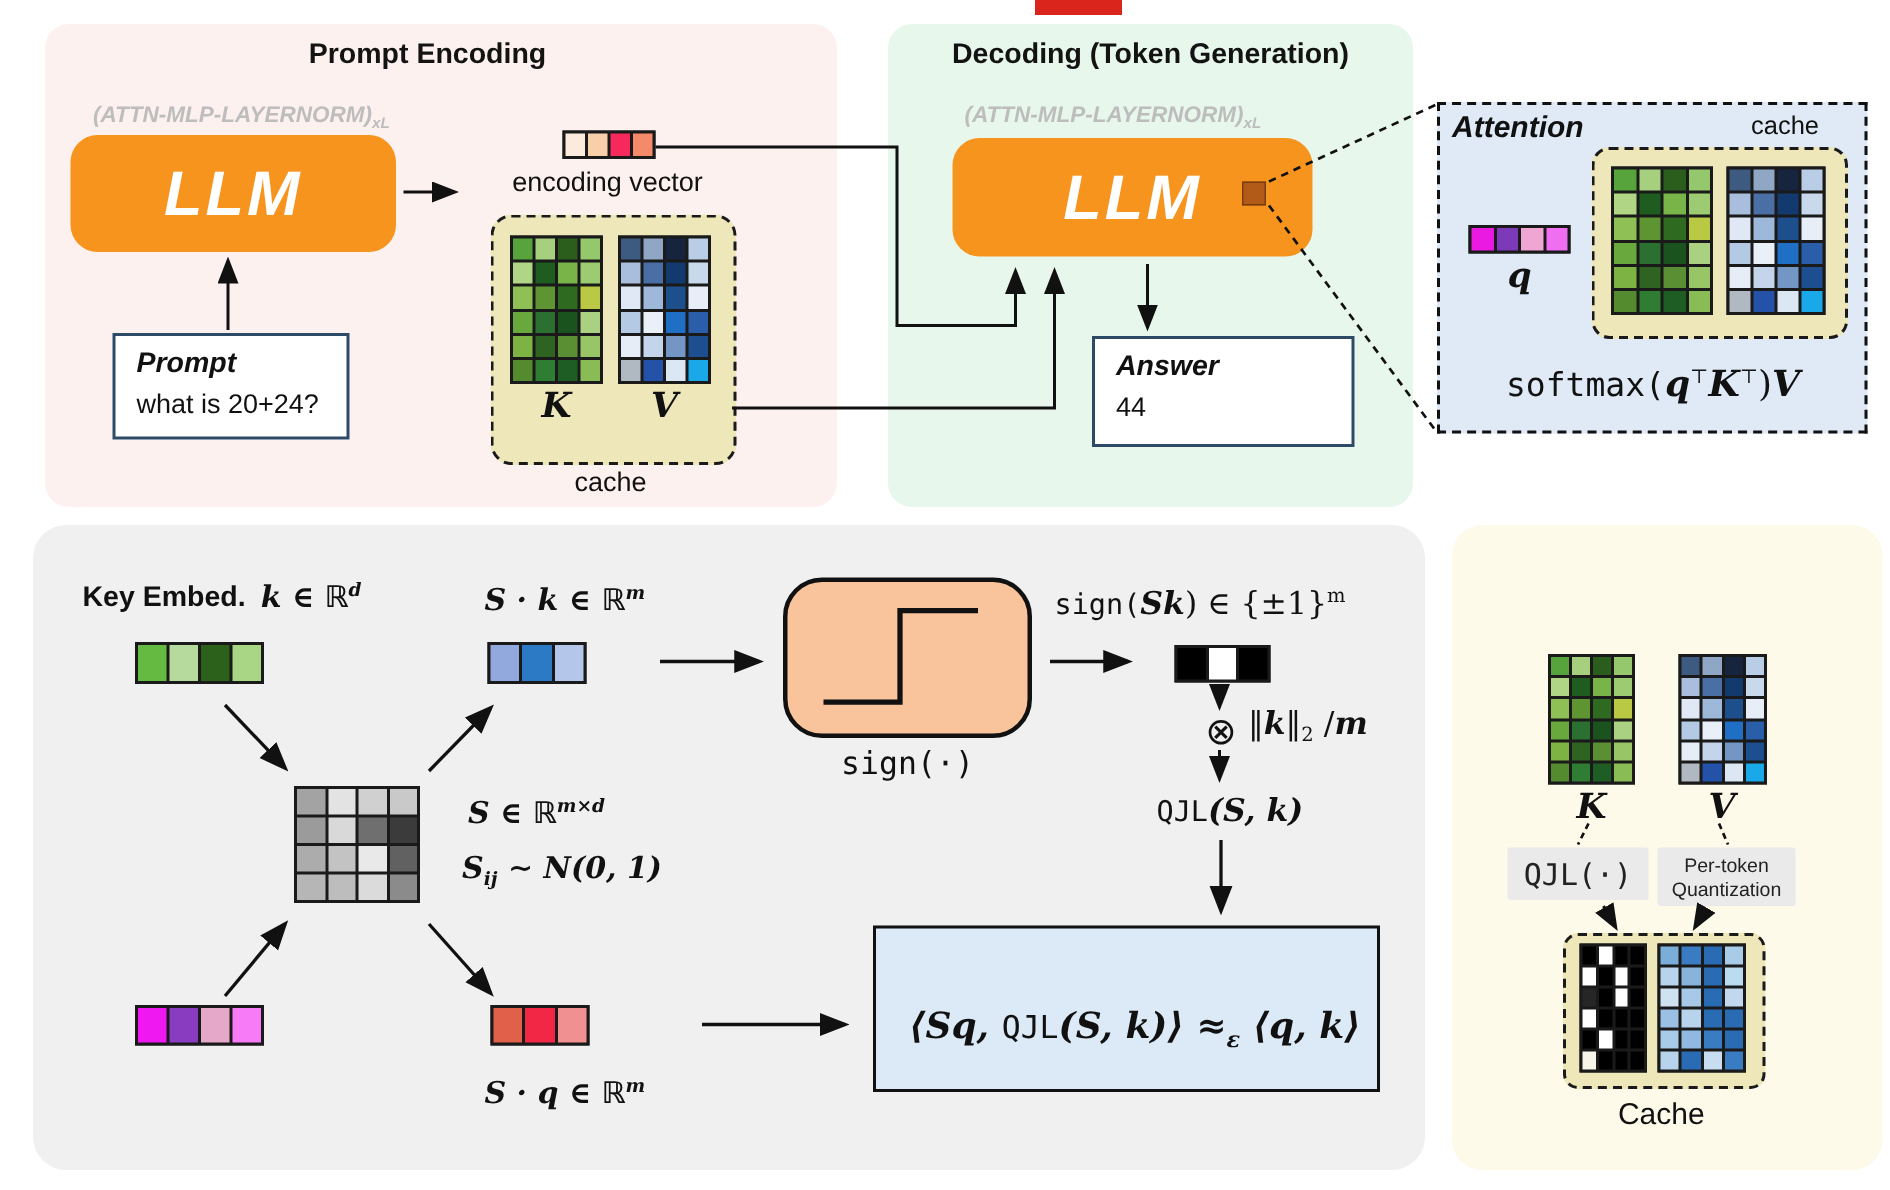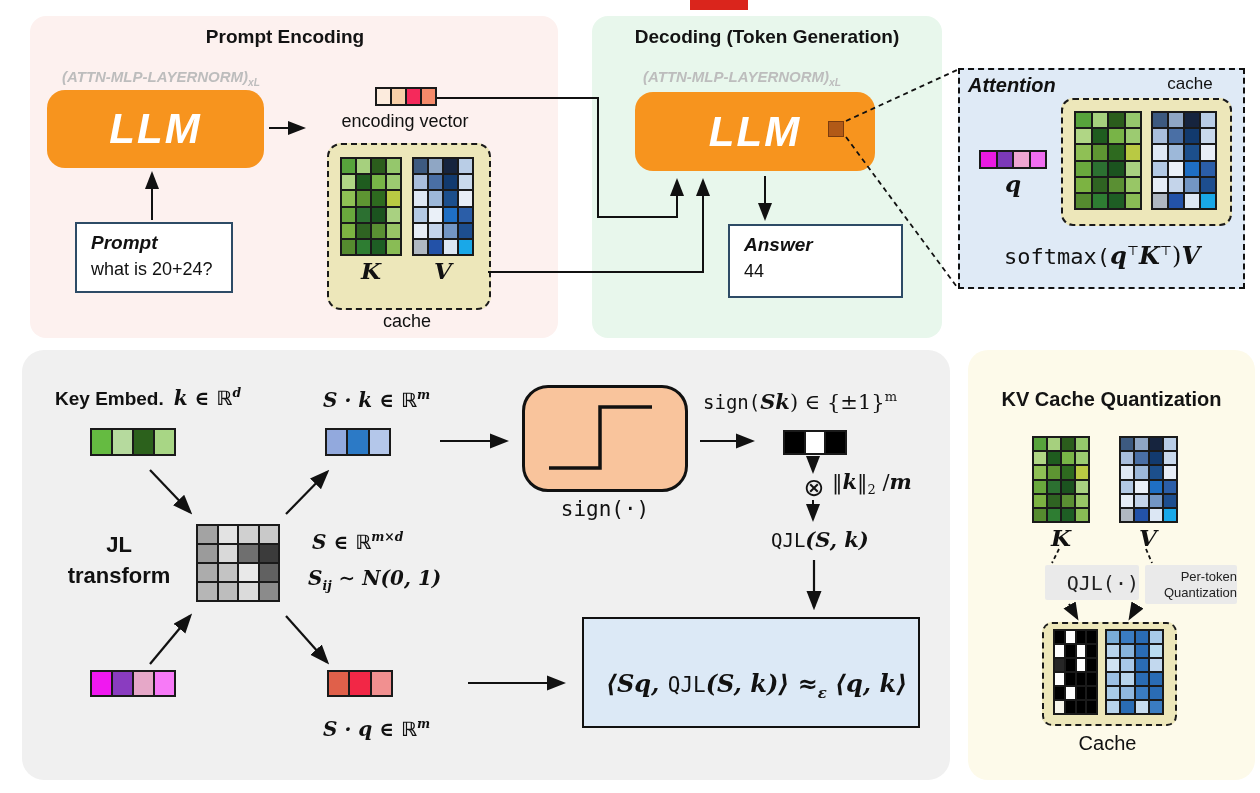--- a/index.html
+++ b/index.html
@@ -20,22 +20,22 @@
   .vec { position:absolute; display:flex; gap:2px; background:#1a1a1a; border:2px solid #1a1a1a; box-sizing:border-box; }
   .vec > div { flex:1; }
   .matrix > div { min-width:0; min-height:0; }
   .mlabel { position:absolute; font-family:"DejaVu Serif","DejaVu Sans",serif; font-weight:bold; font-style:italic;
             font-size:23px; color:#111; text-align:center; }
   .math  { font-family:"DejaVu Serif","DejaVu Sans",serif; font-style:italic; font-weight:bold; font-size:20px; color:#111; white-space:nowrap; }
   .mathr { font-family:"DejaVu Serif","DejaVu Sans",serif; font-style:normal; font-weight:normal; font-size:21px; color:#111; white-space:nowrap; }
   .math sup,.math sub,.mathr sup,.mathr sub { font-size:62%; }
   .mi { font-family:"DejaVu Serif","DejaVu Sans",serif; font-style:italic; font-weight:bold; }
   .mono { font-family:"DejaVu Sans Mono",monospace; font-style:normal; }
-  .chip { position:absolute; background:#eaeaea; display:flex; flex-direction:column; align-items:flex-end; justify-content:center;
-          text-align:center; color:#222; border-radius:2px;margin-left:40px; }
+  .chip { position:absolute; background:#eaeaea; display:flex; flex-direction:column; align-items:center; justify-content:center;
+          text-align:center; color:#222; border-radius:2px; }
   .small-label { position:absolute; font-size:18px; color:#111; text-align:center; }
 </style>
 </head>
 <body>
 
 <div id="canvas">
 
   <div class="abs" style="left: 690px; top: 0px; width: 58px; height: 10px; background-color: rgb(218, 37, 28);"></div>
 
   <div class="panel" style="left: 30px; top: 16px; width: 528px; height: 322px; background-color: rgb(253, 241, 239);"></div>
@@ -210,24 +210,20 @@
 
   <div class="abs math" style="left:323px; top:387px;">
     <span>S · k ∈ ℝ</span><sup>m</sup>
   </div>
   <div class="vec" style="left:325px; top:428px; width:66px; height:28px;">
       <div style="background: rgb(146, 169, 221);"></div>
       <div style="background: rgb(44, 122, 198);"></div>
       <div style="background: rgb(180, 199, 234);"></div>
     </div>
 
-  <div class="abs" style="left:56px; top:530px; width:126px; text-align:center; font-weight:bold; font-size:22px; color:#111; line-height:1.4;">
-    <div>JL</div>
-    <div>transform</div>
-  </div>
   <div class="matrix" style="left: 196px; top: 524px; width: 84px; height: 78px; grid-template-columns: repeat(4, 1fr); grid-template-rows: repeat(4, 1fr);">
       <div style="background: rgb(163, 163, 163);"></div>
       <div style="background: rgb(227, 227, 227);"></div>
       <div style="background: rgb(208, 208, 208);"></div>
       <div style="background: rgb(201, 201, 201);"></div>
       <div style="background: rgb(155, 155, 155);"></div>
       <div style="background: rgb(217, 217, 217);"></div>
       <div style="background: rgb(111, 111, 111);"></div>
       <div style="background: rgb(59, 59, 59);"></div>
       <div style="background: rgb(172, 172, 172);"></div>
@@ -280,21 +276,20 @@
     <span class="mono" style="font-size:19px;">QJL</span><span class="mi">(S, k)</span>
   </div>
 
   <div class="abs" style="left: 582px; top: 617px; width: 338px; height: 111px; border: 2.5px solid rgb(17, 17, 17); box-sizing: border-box; background-color: rgb(220, 233, 246);">
     <div class="mathr" style="position:absolute; left:22px; top:50px; font-size:24px;">
       <span class="mi">⟨Sq, </span><span class="mono" style="font-size:21px;">QJL</span><span class="mi">(S, k)⟩ ≈</span><sub class="mi">ε</sub><span class="mi"> ⟨q, k⟩</span>
     </div>
   </div>
 
   <div class="panel" style="left: 968px; top: 350px; width: 287px; height: 430px; border-radius: 20px; background-color: rgb(253, 250, 234);"></div>
-  <div class="ptitle" style="left:968px; top:388px; width:287px; font-size:20px;">KV Cache Quantization</div>
   <div class="matrix" style="left: 1032px; top: 436px; width: 58px; height: 87px; grid-template-columns: repeat(4, 1fr); grid-template-rows: repeat(6, 1fr);">
       <div style="background: rgb(87, 163, 60);"></div>
       <div style="background: rgb(166, 208, 126);"></div>
       <div style="background: rgb(43, 93, 28);"></div>
       <div style="background: rgb(149, 199, 108);"></div>
       <div style="background: rgb(176, 214, 133);"></div>
       <div style="background: rgb(31, 92, 31);"></div>
       <div style="background: rgb(120, 180, 71);"></div>
       <div style="background: rgb(156, 203, 113);"></div>
       <div style="background: rgb(143, 192, 85);"></div>

